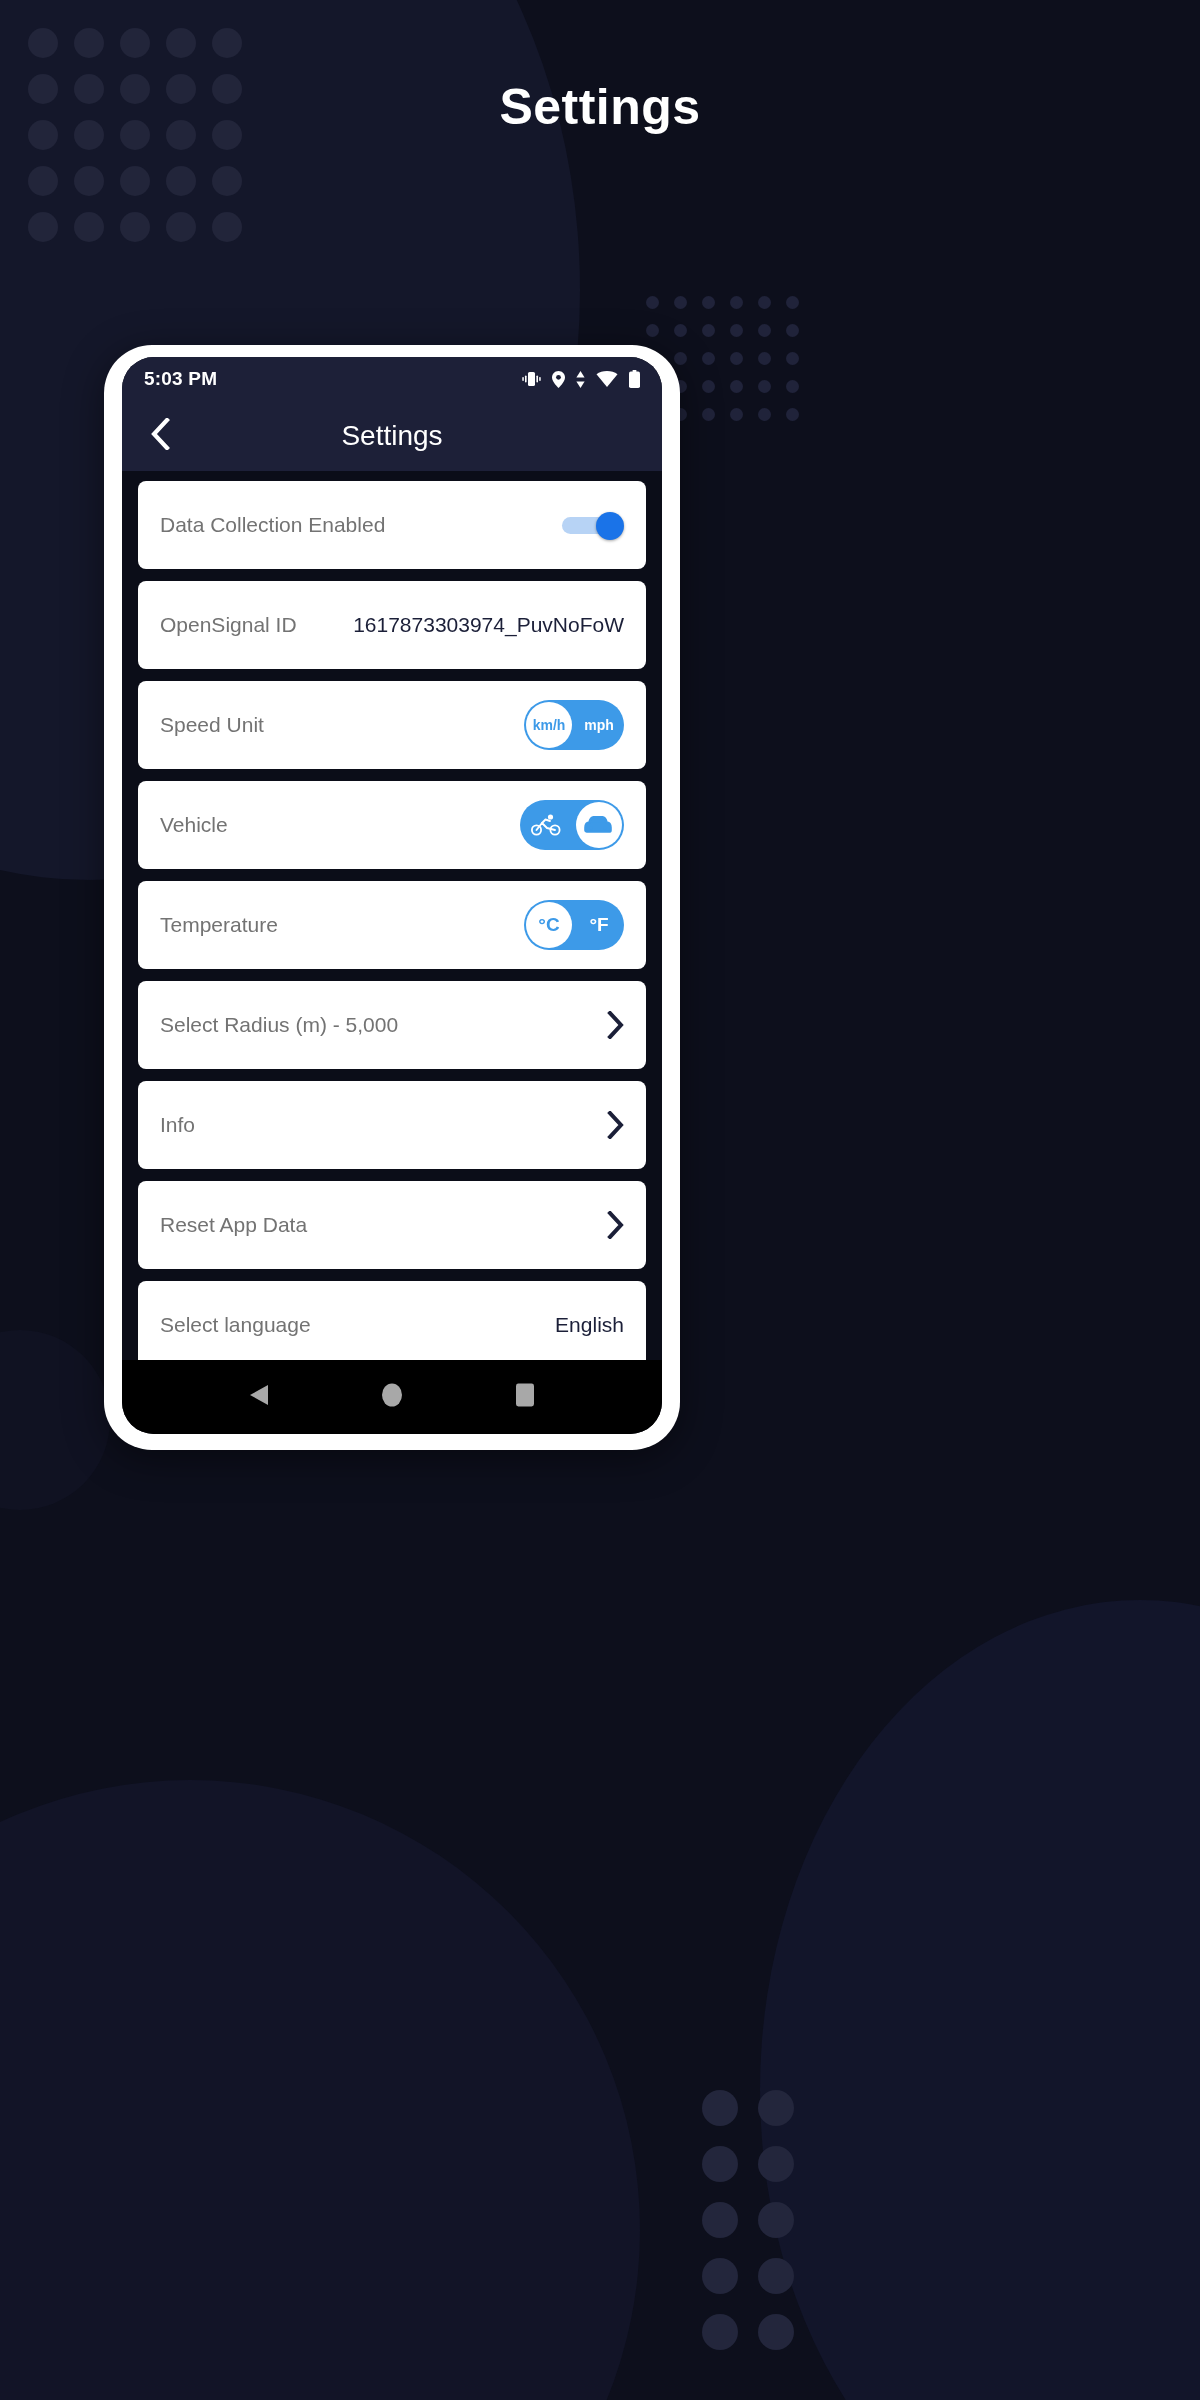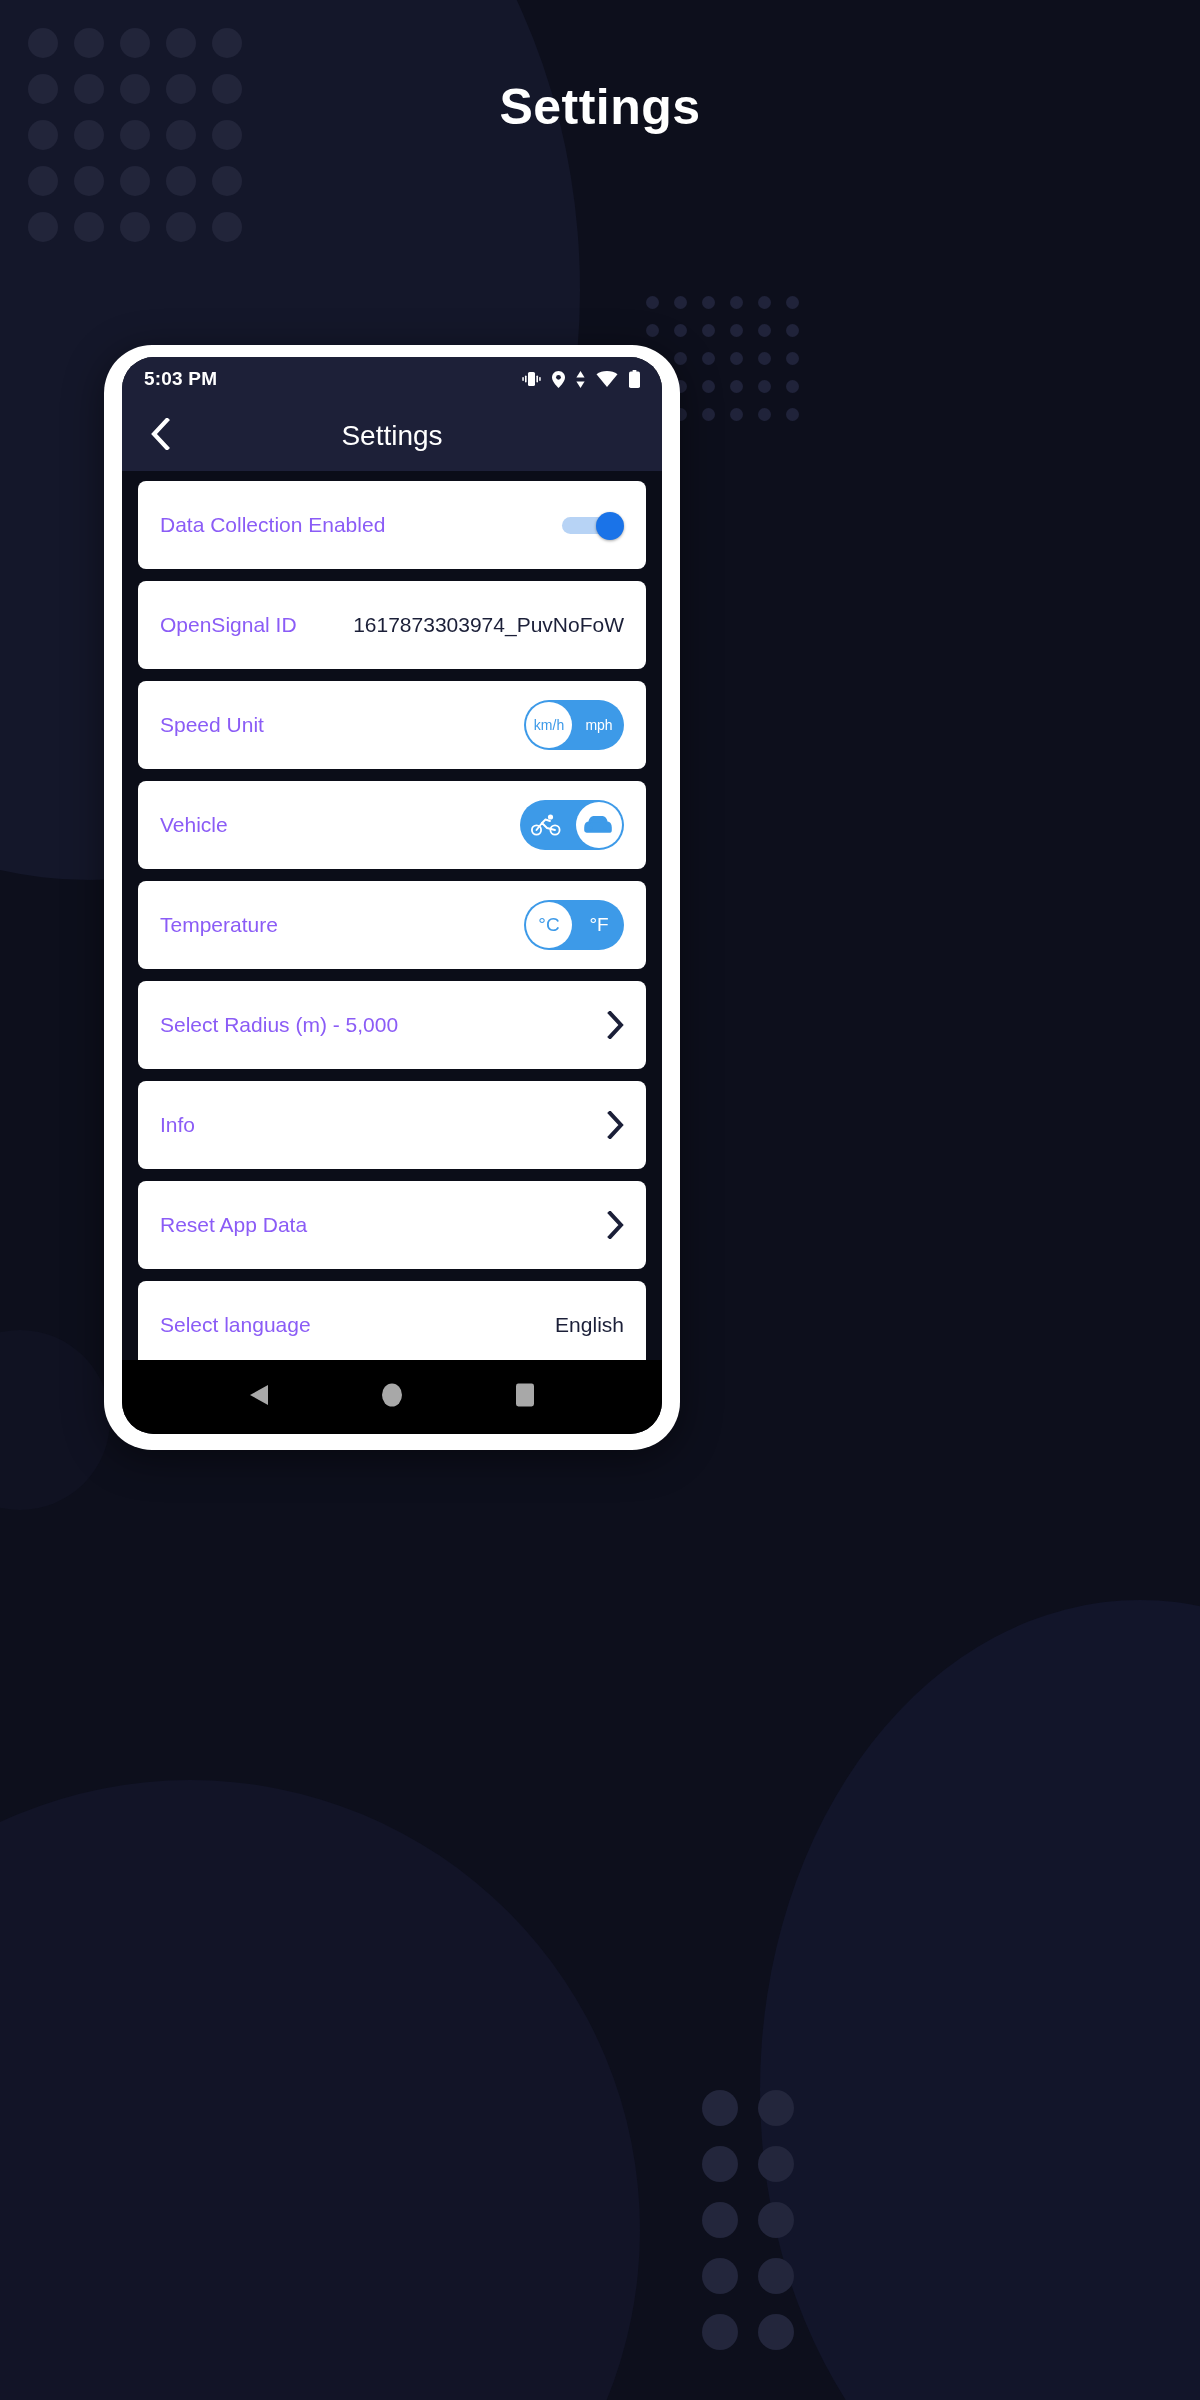--- a/index.html
+++ b/index.html
@@ -112,21 +112,21 @@
   }
   .row {
     background:#ffffff;
     border-radius:8px;
     height:88px;
     display:flex; align-items:center;
     padding:0 22px;
     flex:none;
     cursor:pointer;
   }
-  .row-label { font-size:21px; color:#8b5cf6; }
+  .row-label { font-size:21px; color:#737373; }
   .row-value { margin-left:auto; font-size:21px; color:#1b1f38; }
   .row-right { margin-left:auto; display:flex; align-items:center; }
 
   
   .aswitch { width:62px; height:26px; position:relative; }
   .aswitch .track {
     position:absolute; left:0; top:5px; width:56px; height:17px;
     border-radius:9px; background:#b7d3f5;
   }
   .aswitch .thumb {
@@ -145,21 +145,21 @@
   }
   .seg-knob {
     position:absolute; top:2px; width:46px; height:46px;
     border-radius:50%; background:#ffffff;
   }
   .seg-knob.left { left:2px; }
   .seg-knob.right { right:2px; }
   .seg-item {
     position:relative; z-index:2;
     display:flex; align-items:center; justify-content:center;
-    font-size:15px; font-weight:normal;
+    font-size:15px; font-weight:bold;
     width:50px; height:50px;
   }
   .seg-item.active-knob { color:#3d9ae8; }
   .seg-item.on-blue { color:#ffffff; }
   .seg-icon svg { display:block; }
 
   .seg-speed { width:100px; }
   .seg-speed .seg-item { width:50px; font-size:14px; }
   .seg-vehicle { width:104px; }
   .seg-vehicle .seg-item { width:52px; }

